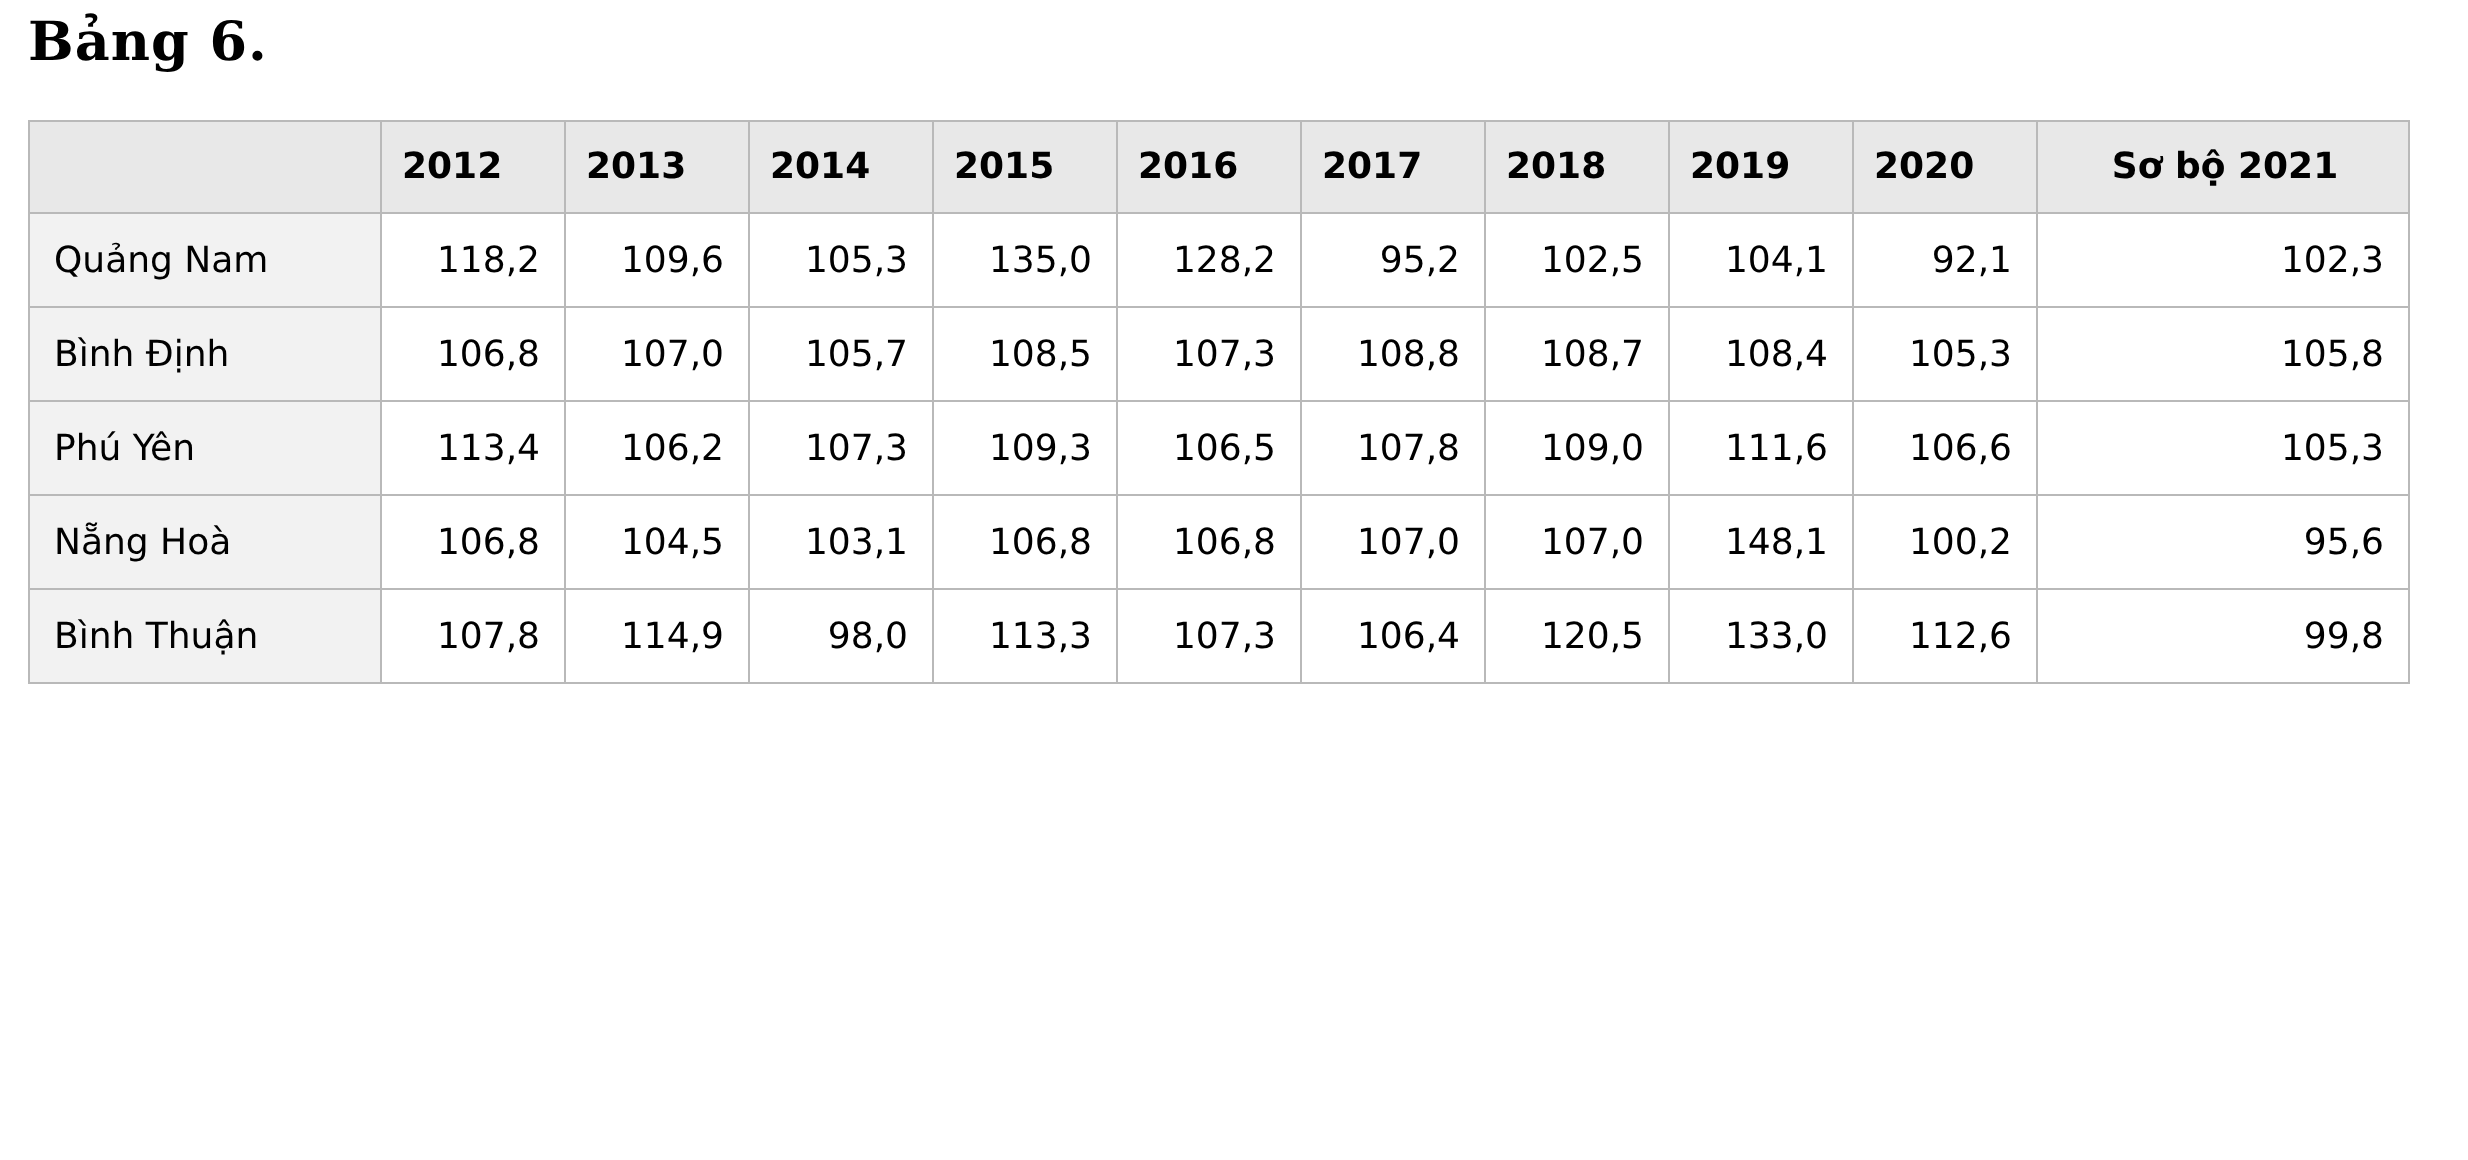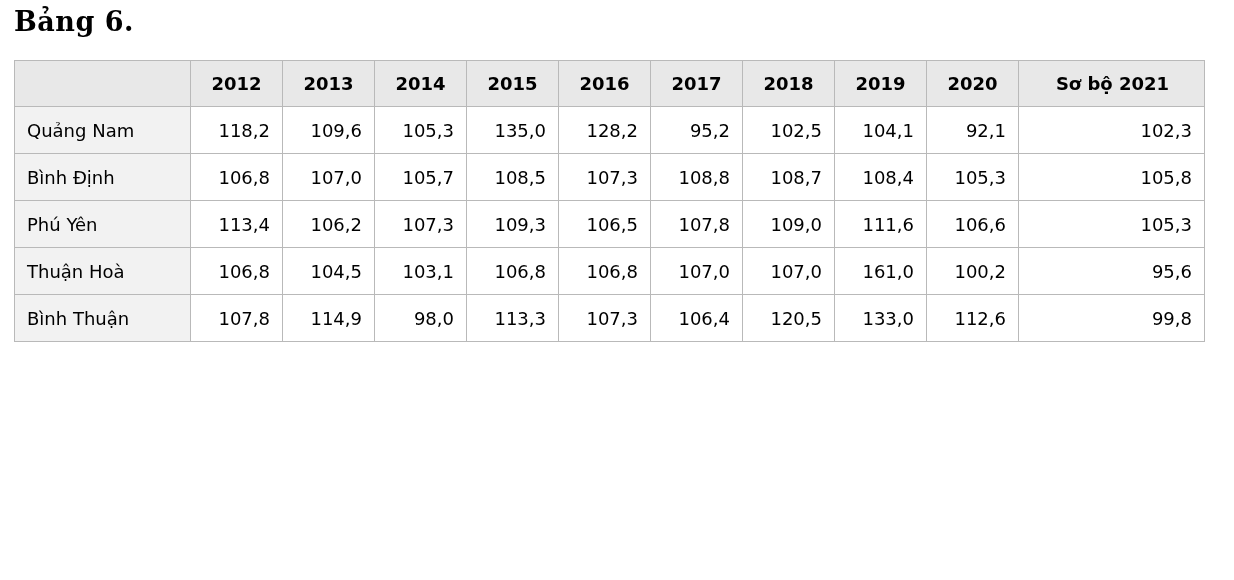--- a/index.html
+++ b/index.html
@@ -49,21 +49,21 @@
     border: 1px solid #b9b9b9;
     padding: 0 10px;
     height: 47px;
     box-sizing: border-box;
     font-weight: normal;
     white-space: nowrap;
   }
   table.data thead th {
     background: #e8e8e8;
     font-weight: bold;
-    text-align: center;
+    text-align: left;
     font-size: 18px;
     height: 46px;
   }
   table.data thead th.corner {
     background: #e8e8e8;
   }
   table.data thead th.last-col {
     text-align: center;
     padding-left: 12px;
   }
@@ -151,29 +151,29 @@
         <td>107,3</td>
         <td>109,3</td>
         <td>106,5</td>
         <td>107,8</td>
         <td>109,0</td>
         <td>111,6</td>
         <td>106,6</td>
         <td>105,3</td>
       </tr>
       <tr>
-        <th class="rowhead">Thuận Hoà</th>
+        <th class="rowhead">Nẵng Hoà</th>
         <td>106,8</td>
         <td>104,5</td>
         <td>103,1</td>
         <td>106,8</td>
         <td>106,8</td>
         <td>107,0</td>
         <td>107,0</td>
-        <td>161,0</td>
+        <td>148,1</td>
         <td>100,2</td>
         <td>95,6</td>
       </tr>
       <tr>
         <th class="rowhead">Bình Thuận</th>
         <td>107,8</td>
         <td>114,9</td>
         <td>98,0</td>
         <td>113,3</td>
         <td>107,3</td>

